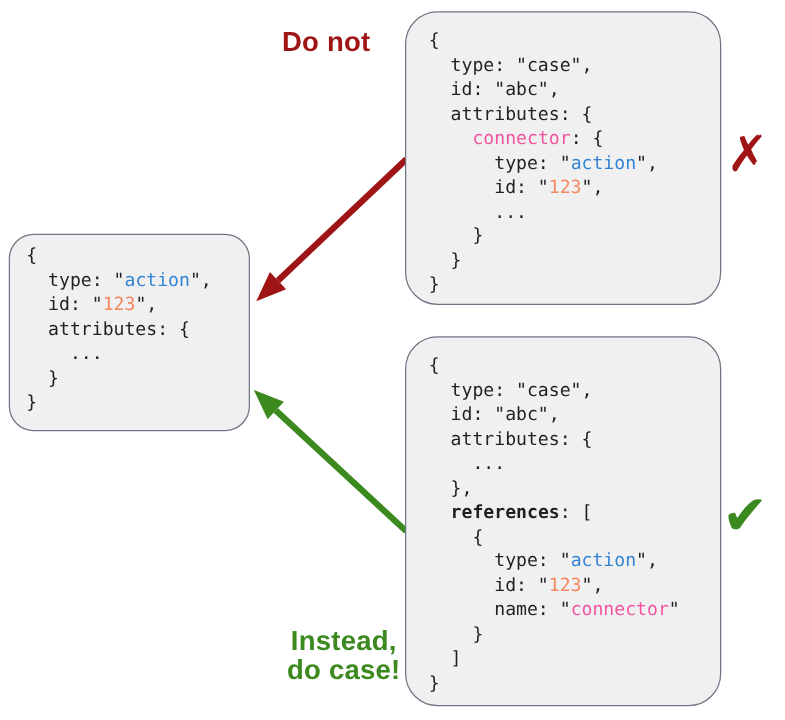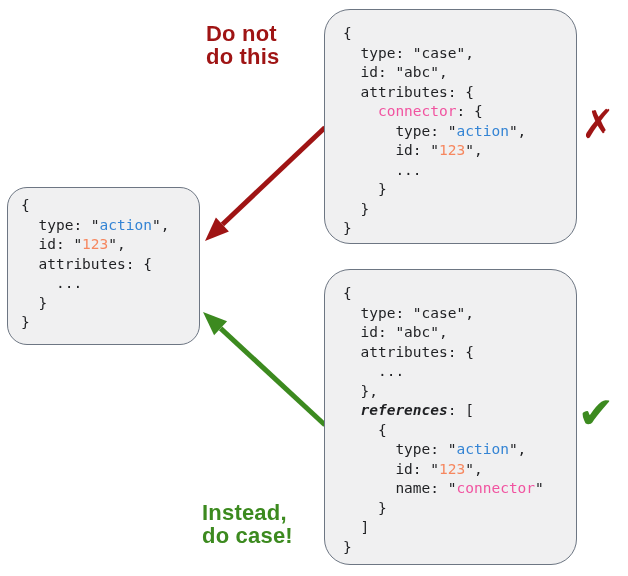--- a/index.html
+++ b/index.html
@@ -35,24 +35,25 @@
     line-height: 19.5px;
     color: #1f2023;
     white-space: pre;
   }
 
   .label {
     position: absolute;
     font-weight: 700;
     font-size: 22px;
     line-height: 23px;
+    text-align: center;
     letter-spacing: 0.2px;
   }
   .label.dont    { left: 206px; top: 22px;  width: 110px; }
-  .label.instead { left: 202px; top: 501px; width: 116px; }
+  .label.instead { left: 217px; top: 501px; width: 116px; }
 
   .mark {
     position: absolute;
     font-family: "DejaVu Sans", sans-serif;
     font-weight: 700;
     text-align: center;
   }
   .mark.cross { left: 574px; top: 101px; width: 48px; font-size: 40px; line-height: 46px; font-style: italic; }
   .mark.check { left: 570px; top: 388px; width: 52px; font-size: 44px; line-height: 50px; }
 </style>
@@ -67,21 +68,20 @@
       <polygon points="205,241 215.9,217.6 228.9,231.4" fill="#9f1414"></polygon>
     </g>
     <g>
       <line x1="325" y1="425" x2="220.6" y2="328.3" stroke-width="5" stroke="#3c8a1f"></line>
       <polygon points="203,312 214.1,335.3 227.1,321.3" fill="#3c8a1f"></polygon>
     </g>
   </svg>
 
   <div class="label dont" style="color: rgb(159, 20, 20);">
     <div>Do not</div>
-    <div>do this</div>
   </div>
 
   <div class="codebox bad">
       <div class="code-line"><span>{</span></div>
       <div class="code-line"><span>  type: "case",</span></div>
       <div class="code-line"><span>  id: "abc",</span></div>
       <div class="code-line"><span>  attributes: {</span></div>
       <div class="code-line"><span>    </span><span style="color: rgb(241, 83, 160);">connector</span><span>: {</span></div>
       <div class="code-line"><span>      type: "</span><span style="color: rgb(52, 132, 212);">action</span><span>",</span></div>
       <div class="code-line"><span>      id: "</span><span style="color: rgb(246, 135, 95);">123</span><span>",</span></div>
@@ -103,21 +103,21 @@
       <div class="code-line"><span>}</span></div>
     </div>
 
   <div class="codebox good">
       <div class="code-line"><span>{</span></div>
       <div class="code-line"><span>  type: "case",</span></div>
       <div class="code-line"><span>  id: "abc",</span></div>
       <div class="code-line"><span>  attributes: {</span></div>
       <div class="code-line"><span>    ...</span></div>
       <div class="code-line"><span>  },</span></div>
-      <div class="code-line"><span>  </span><span style="font-weight: 700; font-style: italic;">references</span><span>: [</span></div>
+      <div class="code-line"><span>  </span><span style="font-weight: 700;">references</span><span>: [</span></div>
       <div class="code-line"><span>    {</span></div>
       <div class="code-line"><span>      type: "</span><span style="color: rgb(52, 132, 212);">action</span><span>",</span></div>
       <div class="code-line"><span>      id: "</span><span style="color: rgb(246, 135, 95);">123</span><span>",</span></div>
       <div class="code-line"><span>      name: "</span><span style="color: rgb(241, 83, 160);">connector</span><span>"</span></div>
       <div class="code-line"><span>    }</span></div>
       <div class="code-line"><span>  ]</span></div>
       <div class="code-line"><span>}</span></div>
     </div>
 
   <div class="mark check" style="color: rgb(60, 138, 31);">✔</div>

